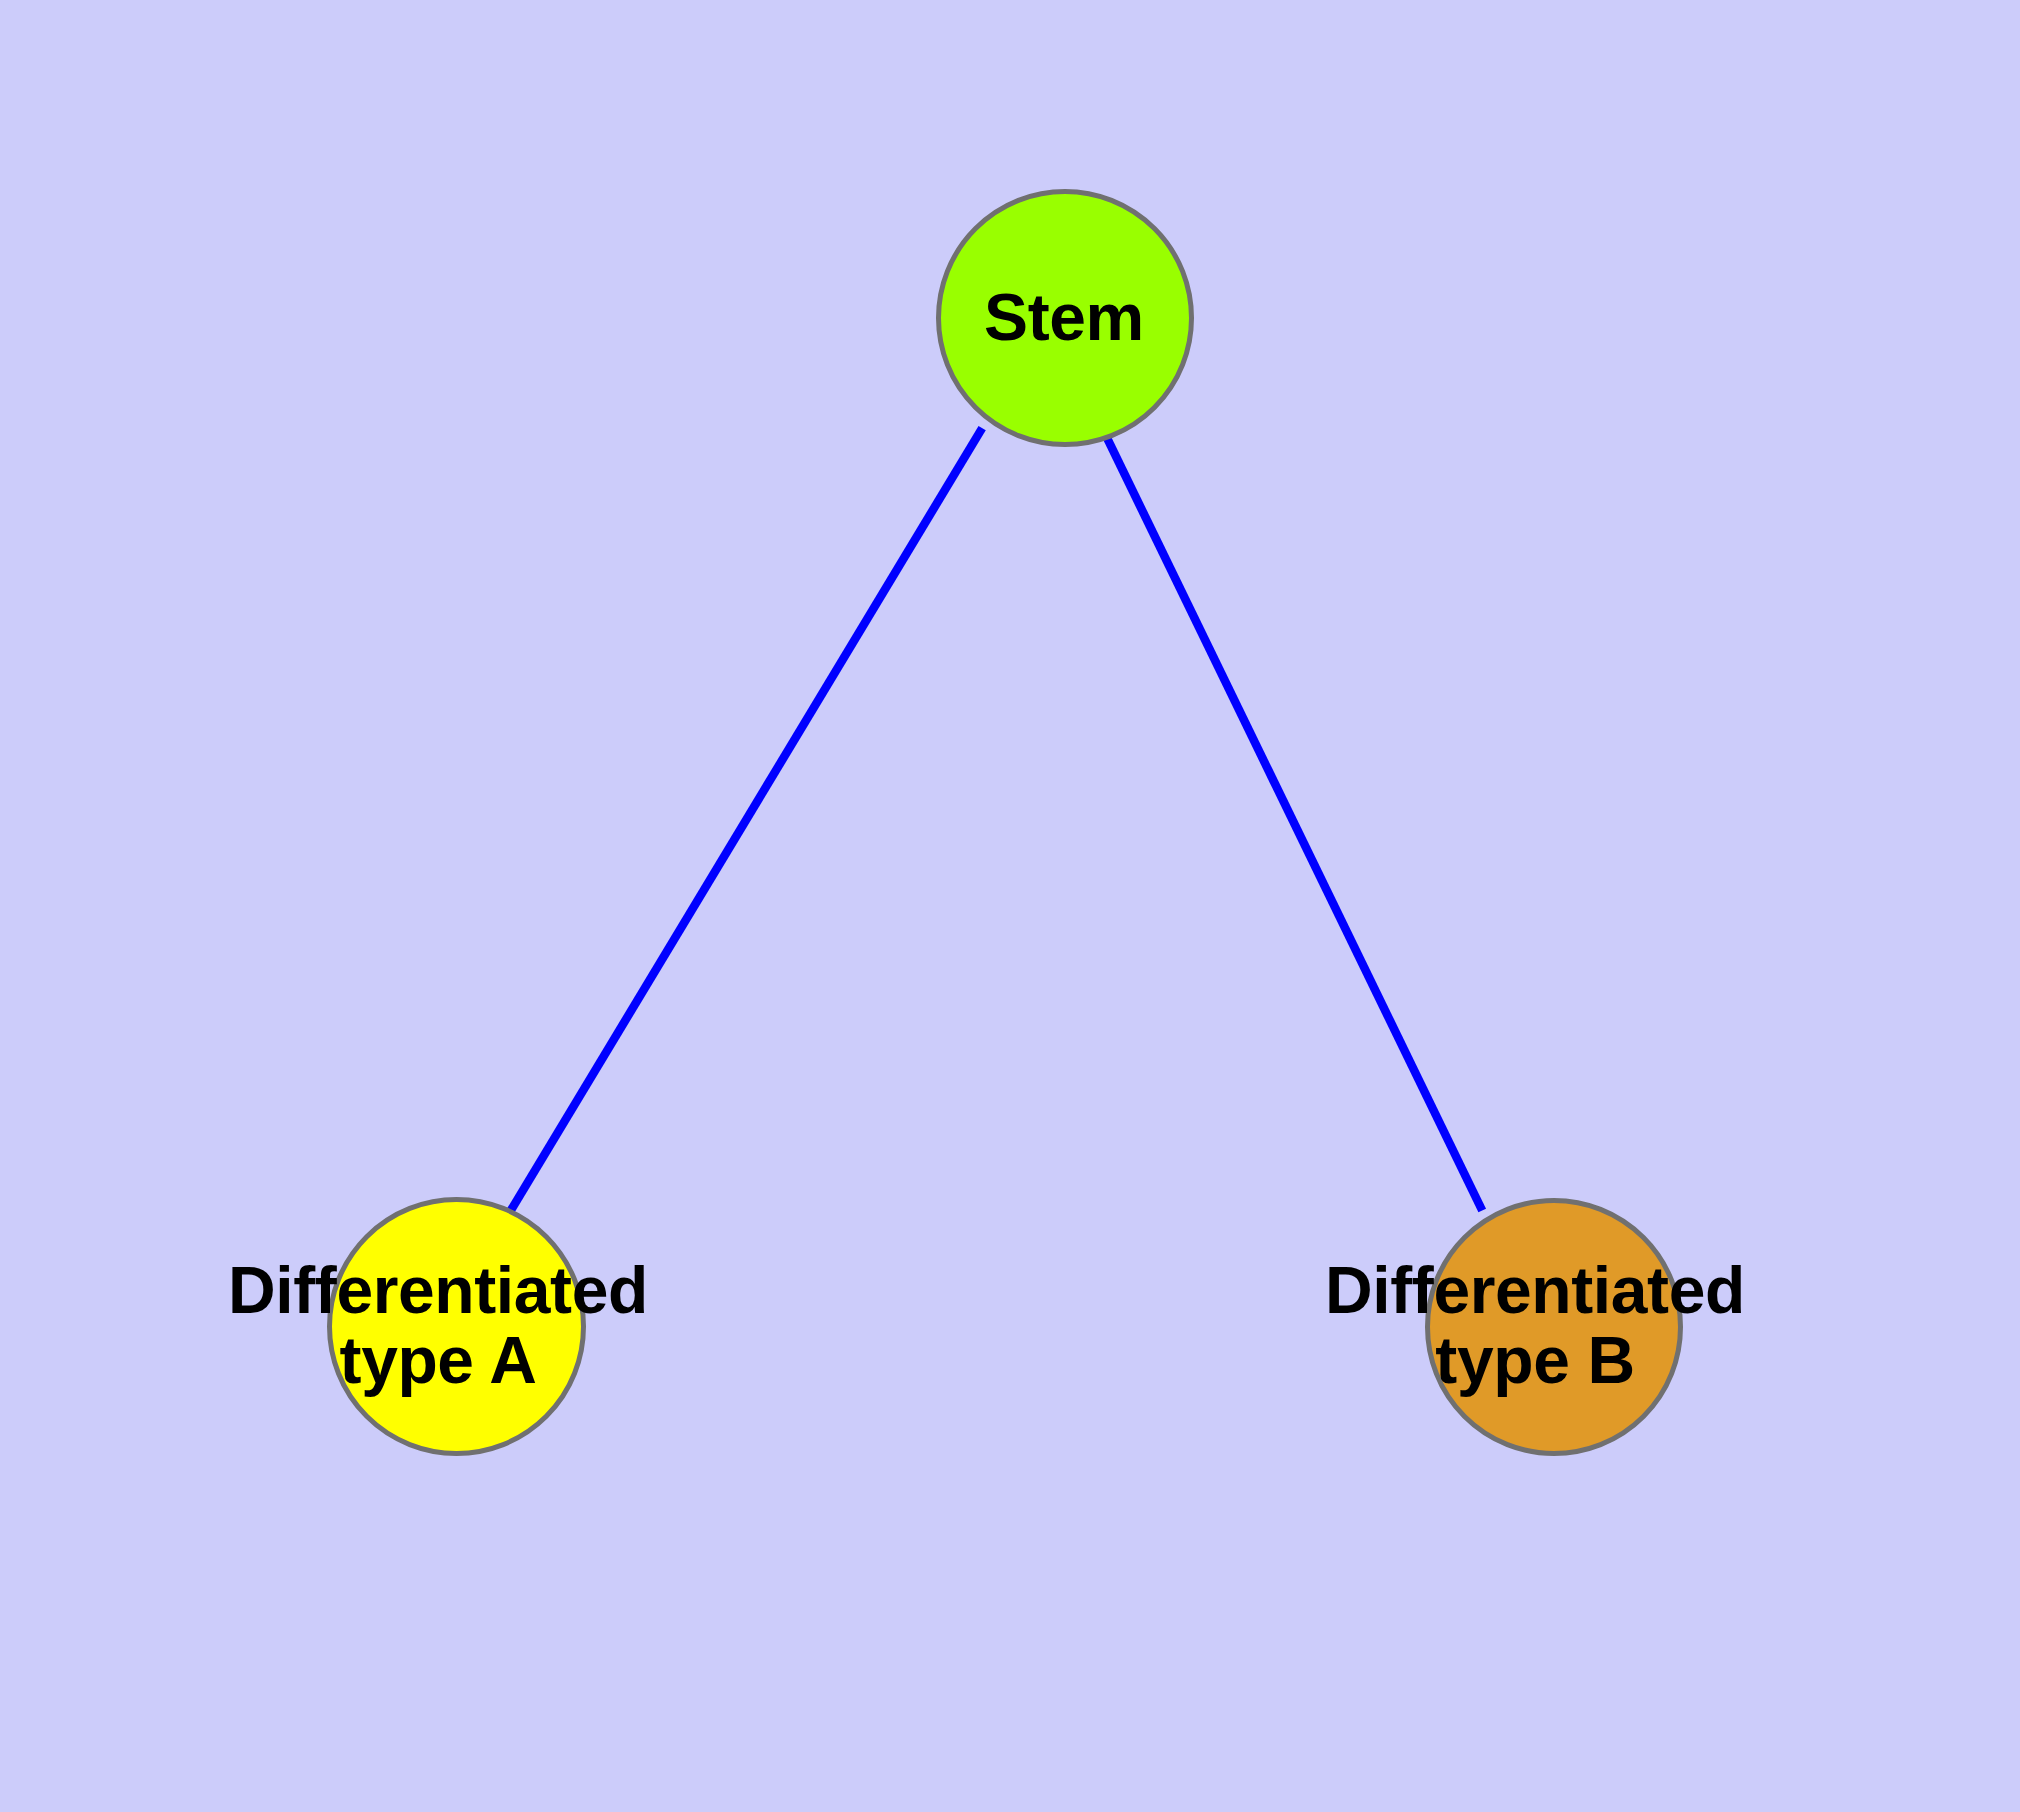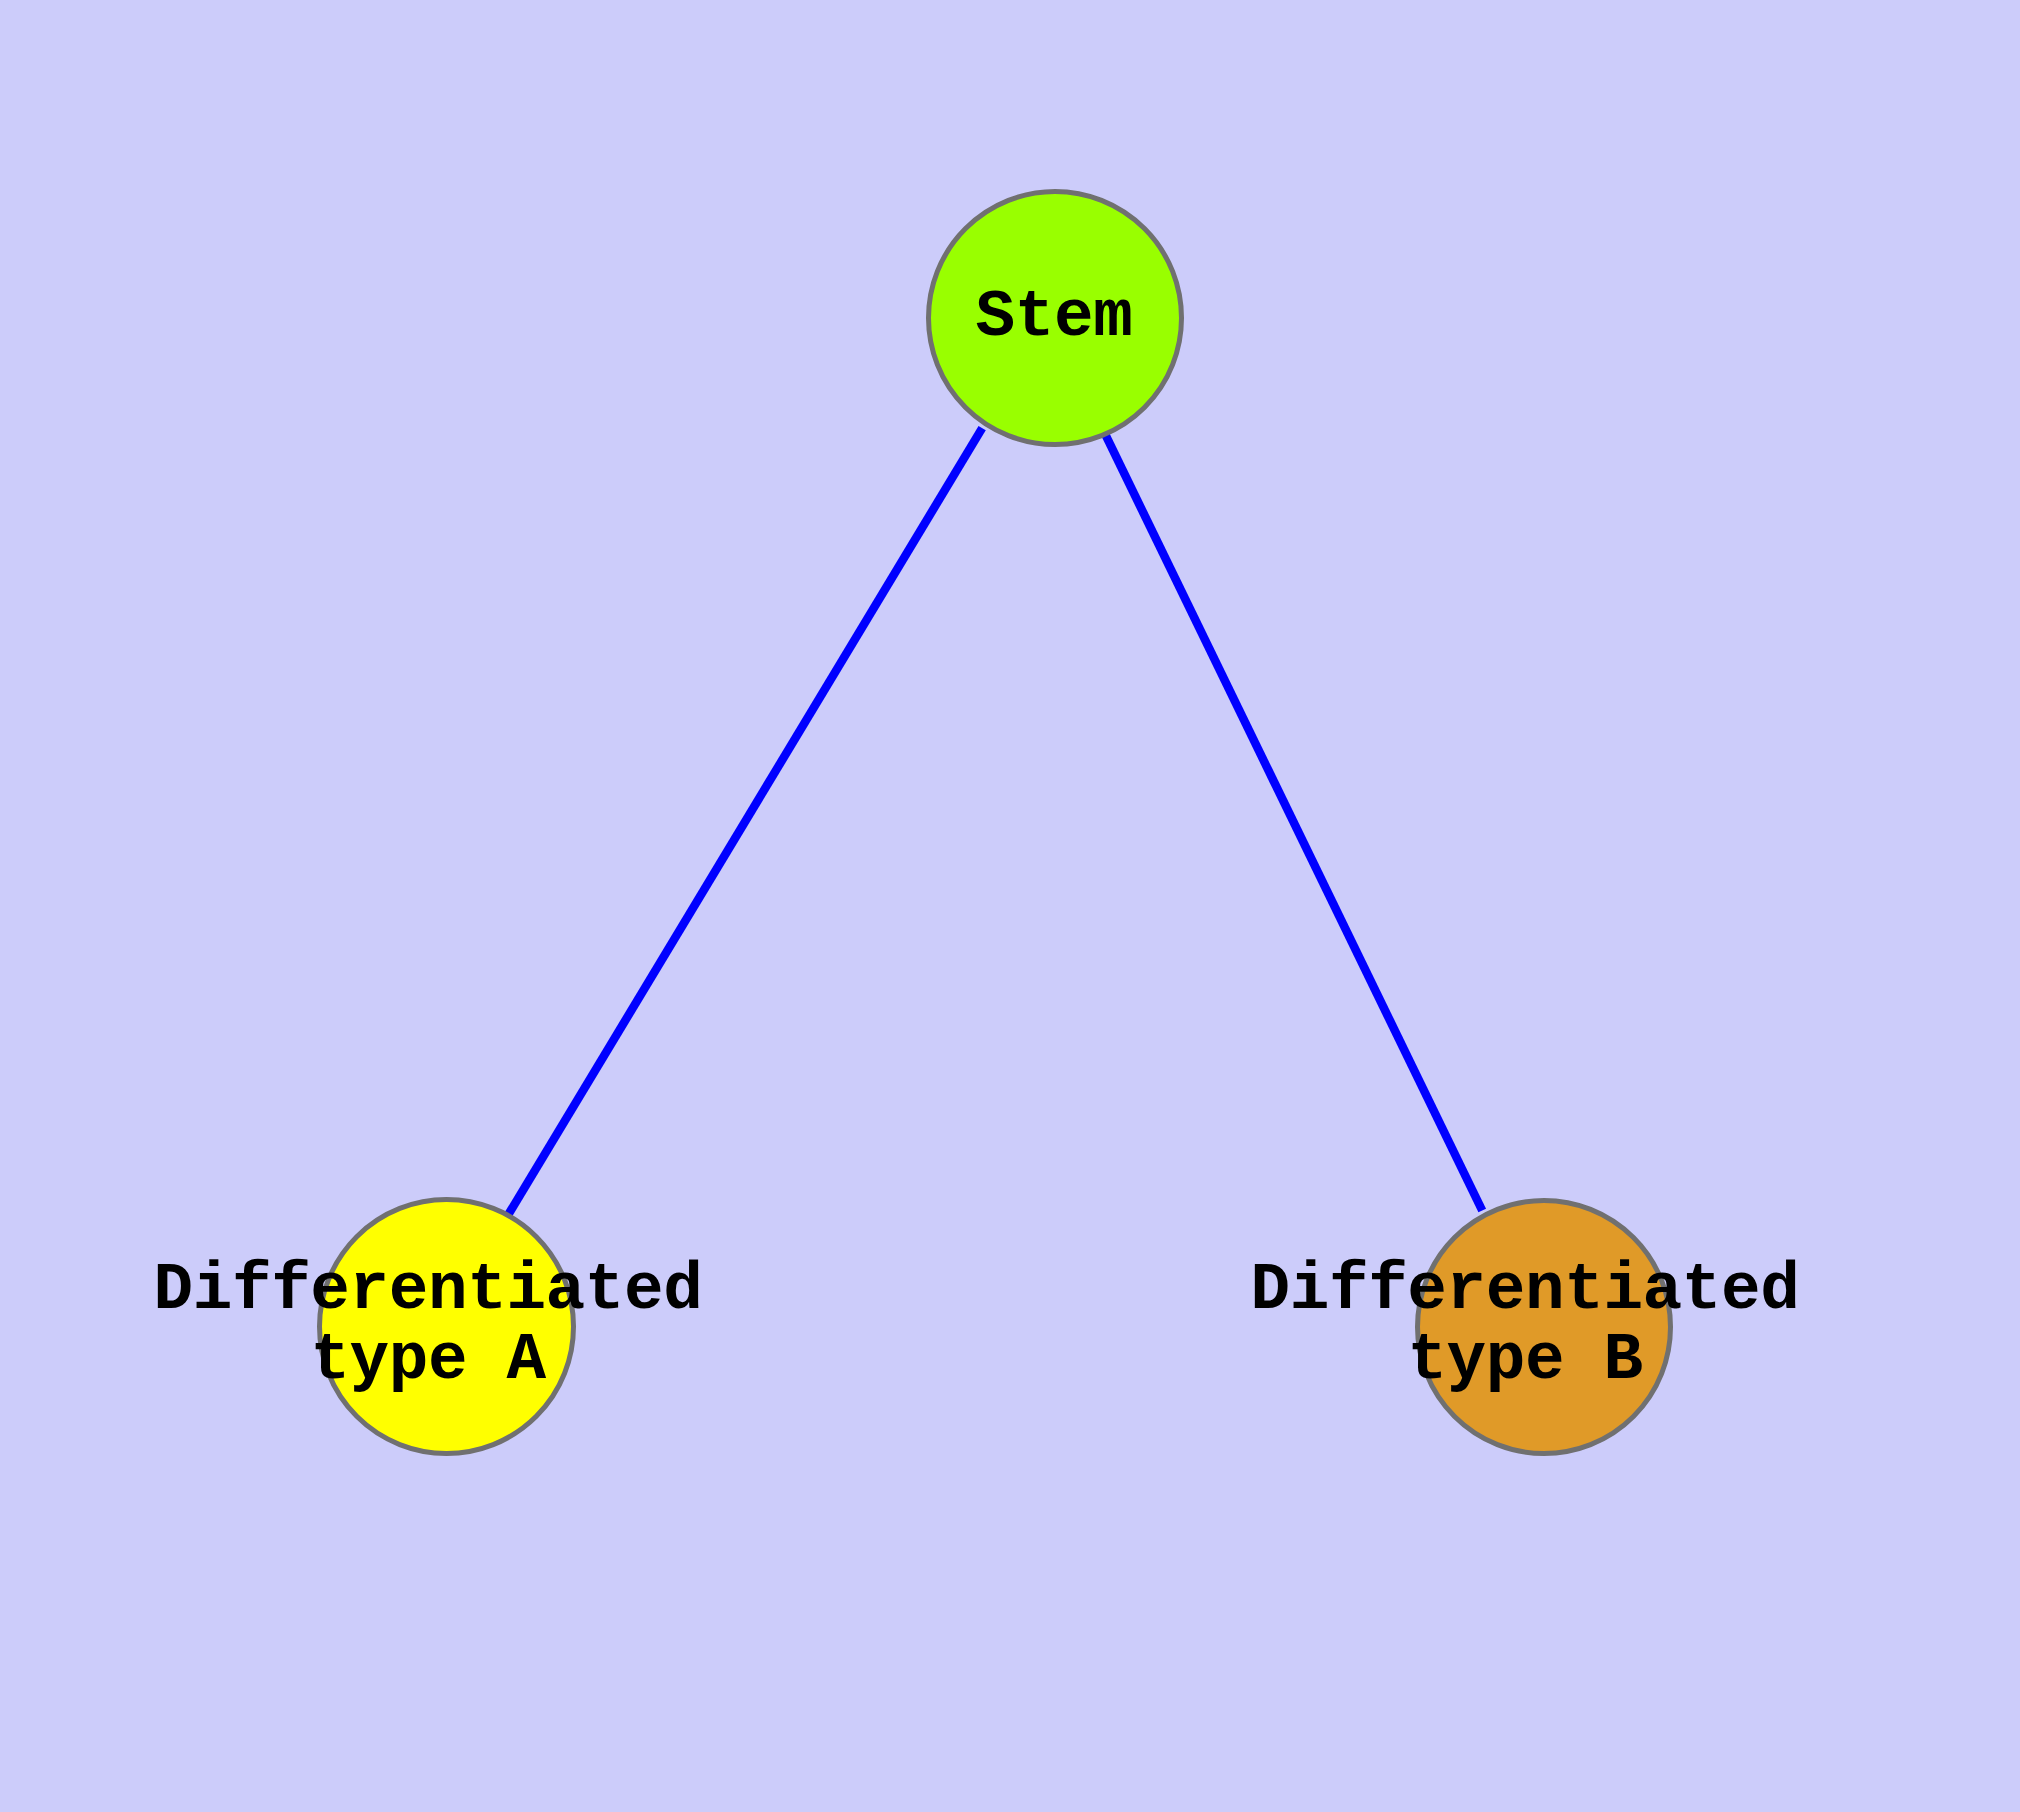--- a/index.html
+++ b/index.html
@@ -24,25 +24,24 @@
   }
   .edge-layer {
     position: absolute;
     left: 0;
     top: 0;
     width: 2021px;
     height: 1812px;
   }
   .node-layer {
     position: absolute;
-    left: 6px;
+    left: 16px;
     top: 0;
     width: 1712px;
     height: 1812px;
-    font-family: Liberation Mono, monospace;
   }
   .node {
     position: absolute;
     box-sizing: border-box;
     border-radius: 50%;
     border: 5.1px solid #707070;
   }
   .node-label {
     position: absolute;
     text-align: center;

